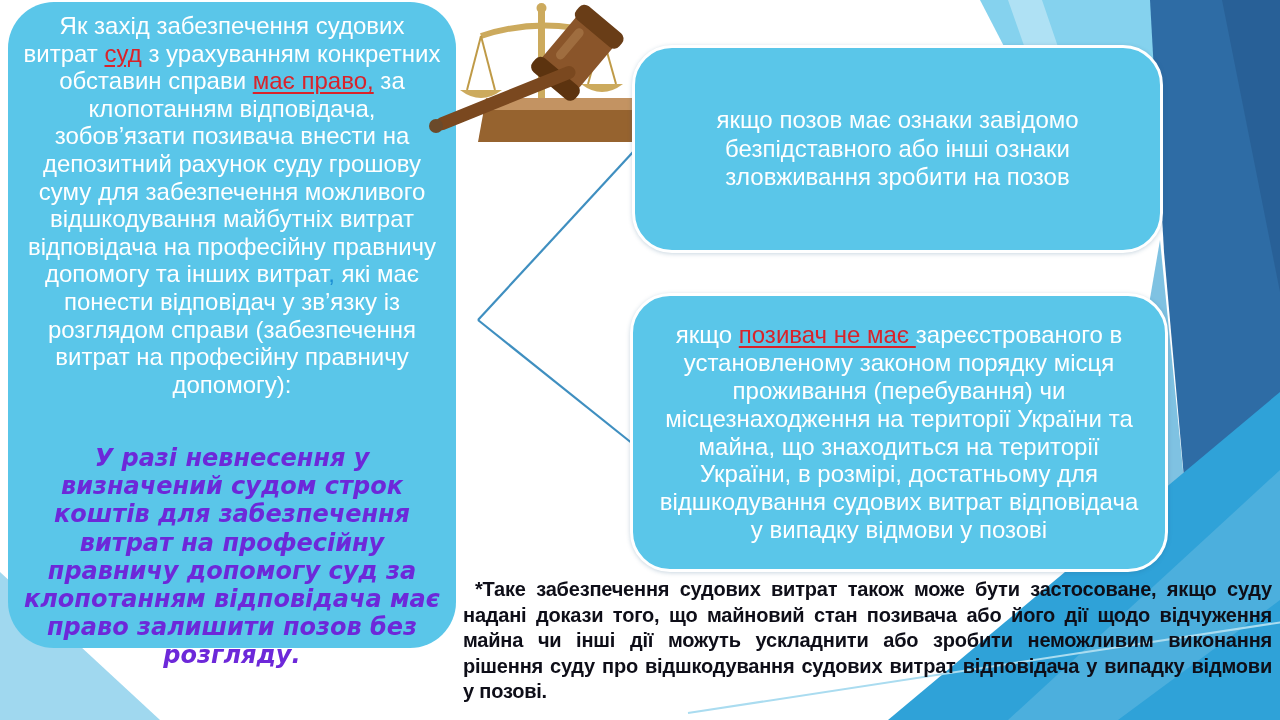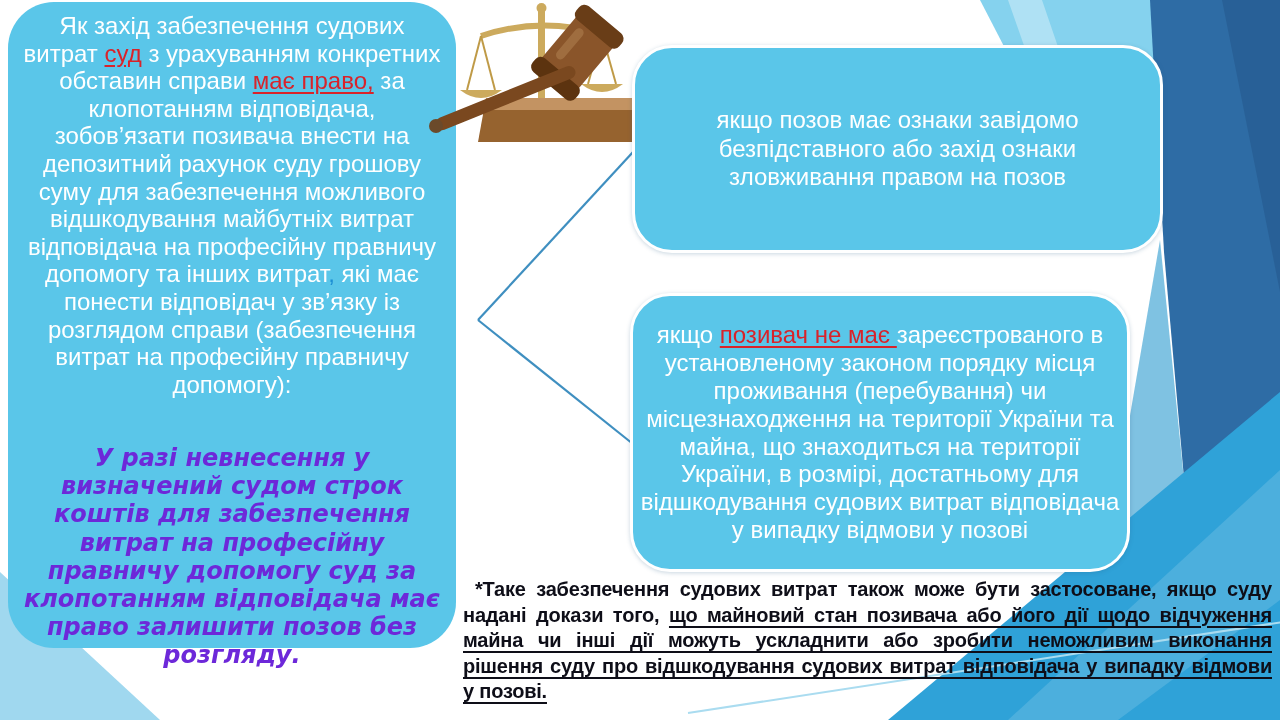--- a/index.html
+++ b/index.html
@@ -25,26 +25,26 @@
               box-sizing:border-box;padding:10px 14px;display:flex;flex-direction:column;align-items:flex-start;}
   .left-panel .main{margin:0;font-size:24px;line-height:1.15;text-align:center;font-weight:400;}
   .left-panel .note{margin:46px 0 0 0;font-size:24px;line-height:1.17;text-align:center;
                     color:#6d28d9;font-style:italic;font-weight:bold;font-family:"DejaVu Sans",sans-serif;}
   .cond-box{border:3px solid #ffffff;box-sizing:border-box;border-radius:40px;
             display:flex;align-items:center;justify-content:center;
             box-shadow:0 1px 4px rgba(40,90,130,.25);}
   .cond-box p{margin:0;font-size:24px;line-height:1.2;text-align:center;}
   .box1{left:632px;top:45px;width:531px;height:208px;}
   .box1 p{max-width:440px;}
-  .box2{left:630px;top:293px;width:500px;height:279px;}
+  .box2{left:630px;top:293px;width:538px;height:279px;}
   .box2 p{max-width:496px;line-height:1.16;}
   
   .ru{color:#d9232a;text-decoration:underline;text-decoration-thickness:2px;text-underline-offset:3px;}
   .bu{color:#1d8fd4;}
-  .u{text-decoration:underline;text-decoration-thickness:2px;text-underline-offset:4px;}
+  .u{text-decoration-thickness:2px;text-underline-offset:4px;}
   
   .footnote{position:absolute;left:463px;top:577px;width:809px;margin:0;
             font-size:20px;line-height:1.28;text-align:justify;text-indent:12px;
             color:#0e0e18;font-weight:700;letter-spacing:-0.2px;}
   
   .gavel{position:absolute;left:420px;top:0;width:250px;height:150px;}
 </style>
 </head>
 <body>
 
@@ -94,21 +94,21 @@
       <rect x="130" y="10" width="56" height="18" rx="7" fill="#693d17"></rect>
       <rect x="130" y="78" width="56" height="18" rx="7" fill="#5c330f"></rect>
       <rect x="142" y="32" width="9" height="38" rx="4.5" fill="#a87848" opacity="0.7"></rect>
     </g>
 
     <rect x="5" y="63.5" width="150" height="13" rx="6.5" transform="rotate(-22 155 70)" fill="#7a481f"></rect>
     <circle cx="16" cy="126" r="7" fill="#6b4a2a"></circle>
   </svg>
 
   <div class="bubble cond-box box1">
-    <p><span>якщо позов має ознаки завідомо безпідставного або захід ознаки зловживання правом на позов</span></p>
+    <p><span>якщо позов має ознаки завідомо безпідставного або інші ознаки зловживання зробити на позов</span></p>
   </div>
 
   <div class="bubble cond-box box2">
     <p><span>якщо </span><span class="ru">позивач не має </span><span>зареєстрованого в установленому законом порядку місця проживання (перебування) чи місцезнаходження на території України та майна, що знаходиться на території України, в розмірі, достатньому для відшкодування судових витрат відповідача у випадку відмови у позові</span></p>
   </div>
 
   <p class="footnote"><span>*Таке забезпечення судових витрат також може бути застосоване, якщо суду надані докази того, </span><span class="u">що майновий стан позивача або його дії щодо відчуження майна чи інші дії можуть ускладнити або зробити неможливим виконання рішення суду про відшкодування судових витрат відповідача у випадку відмови у позові.</span></p>
 
 </div>
 

